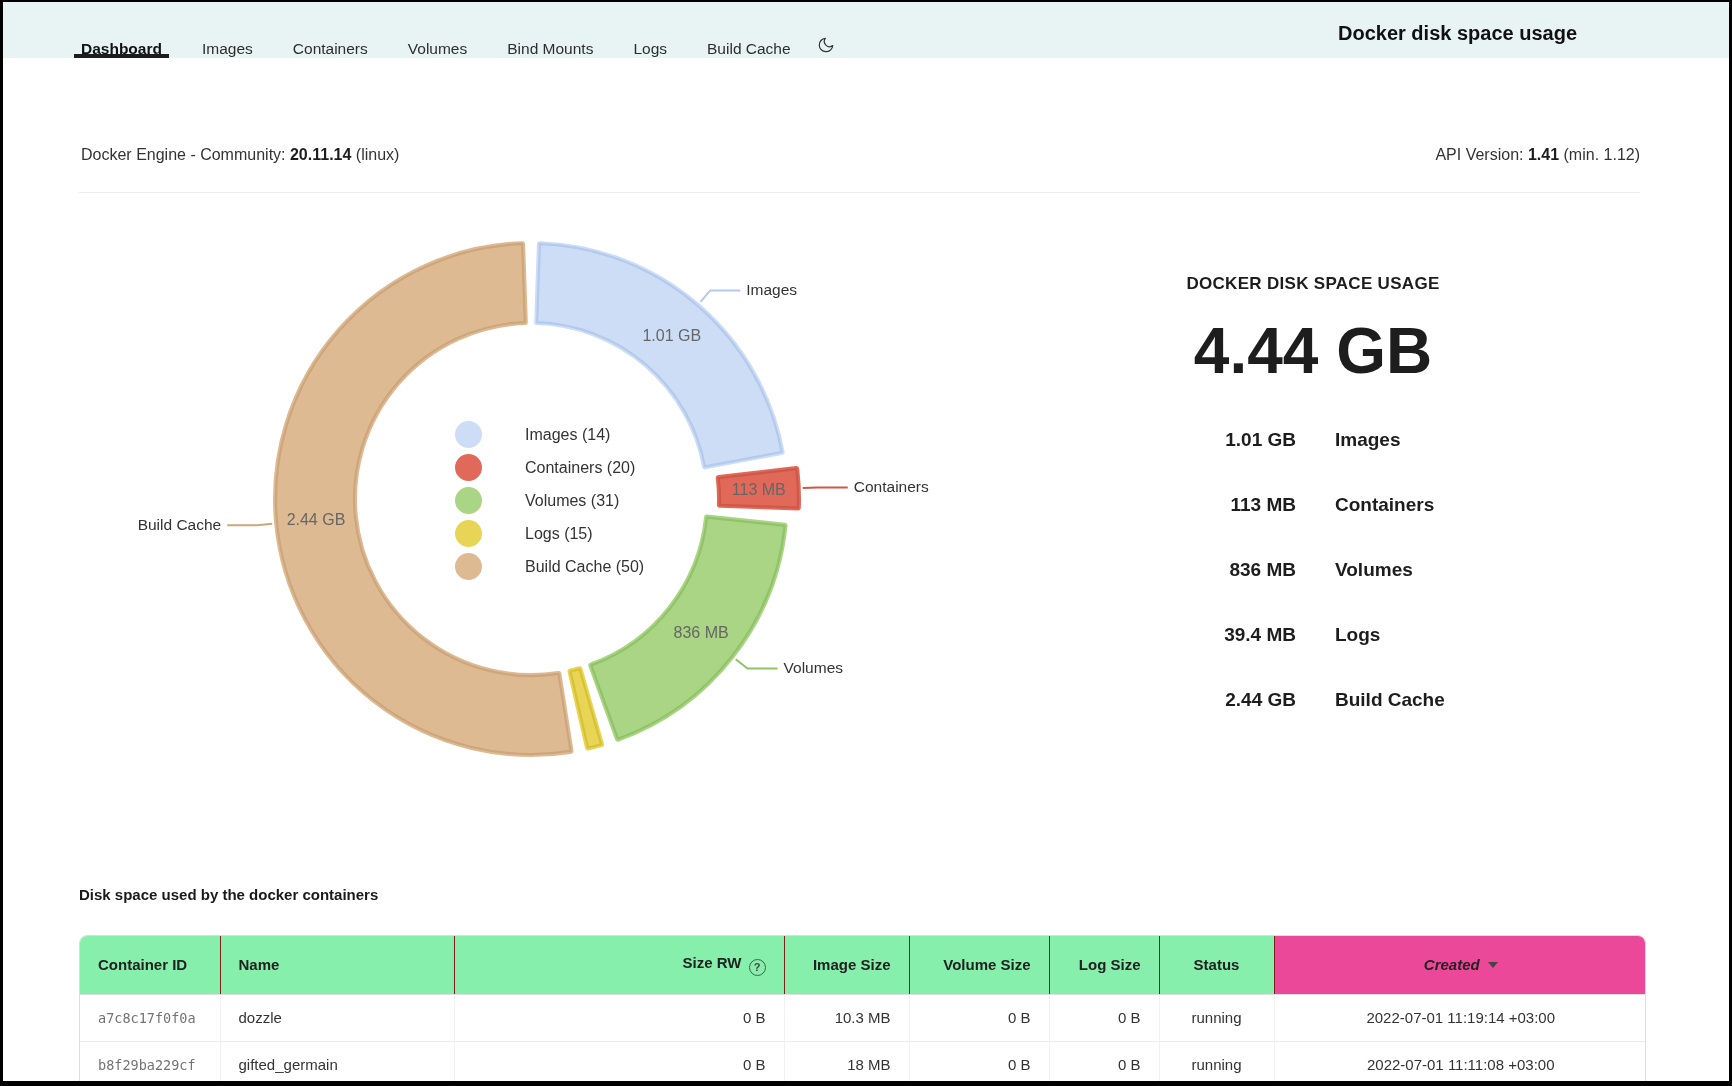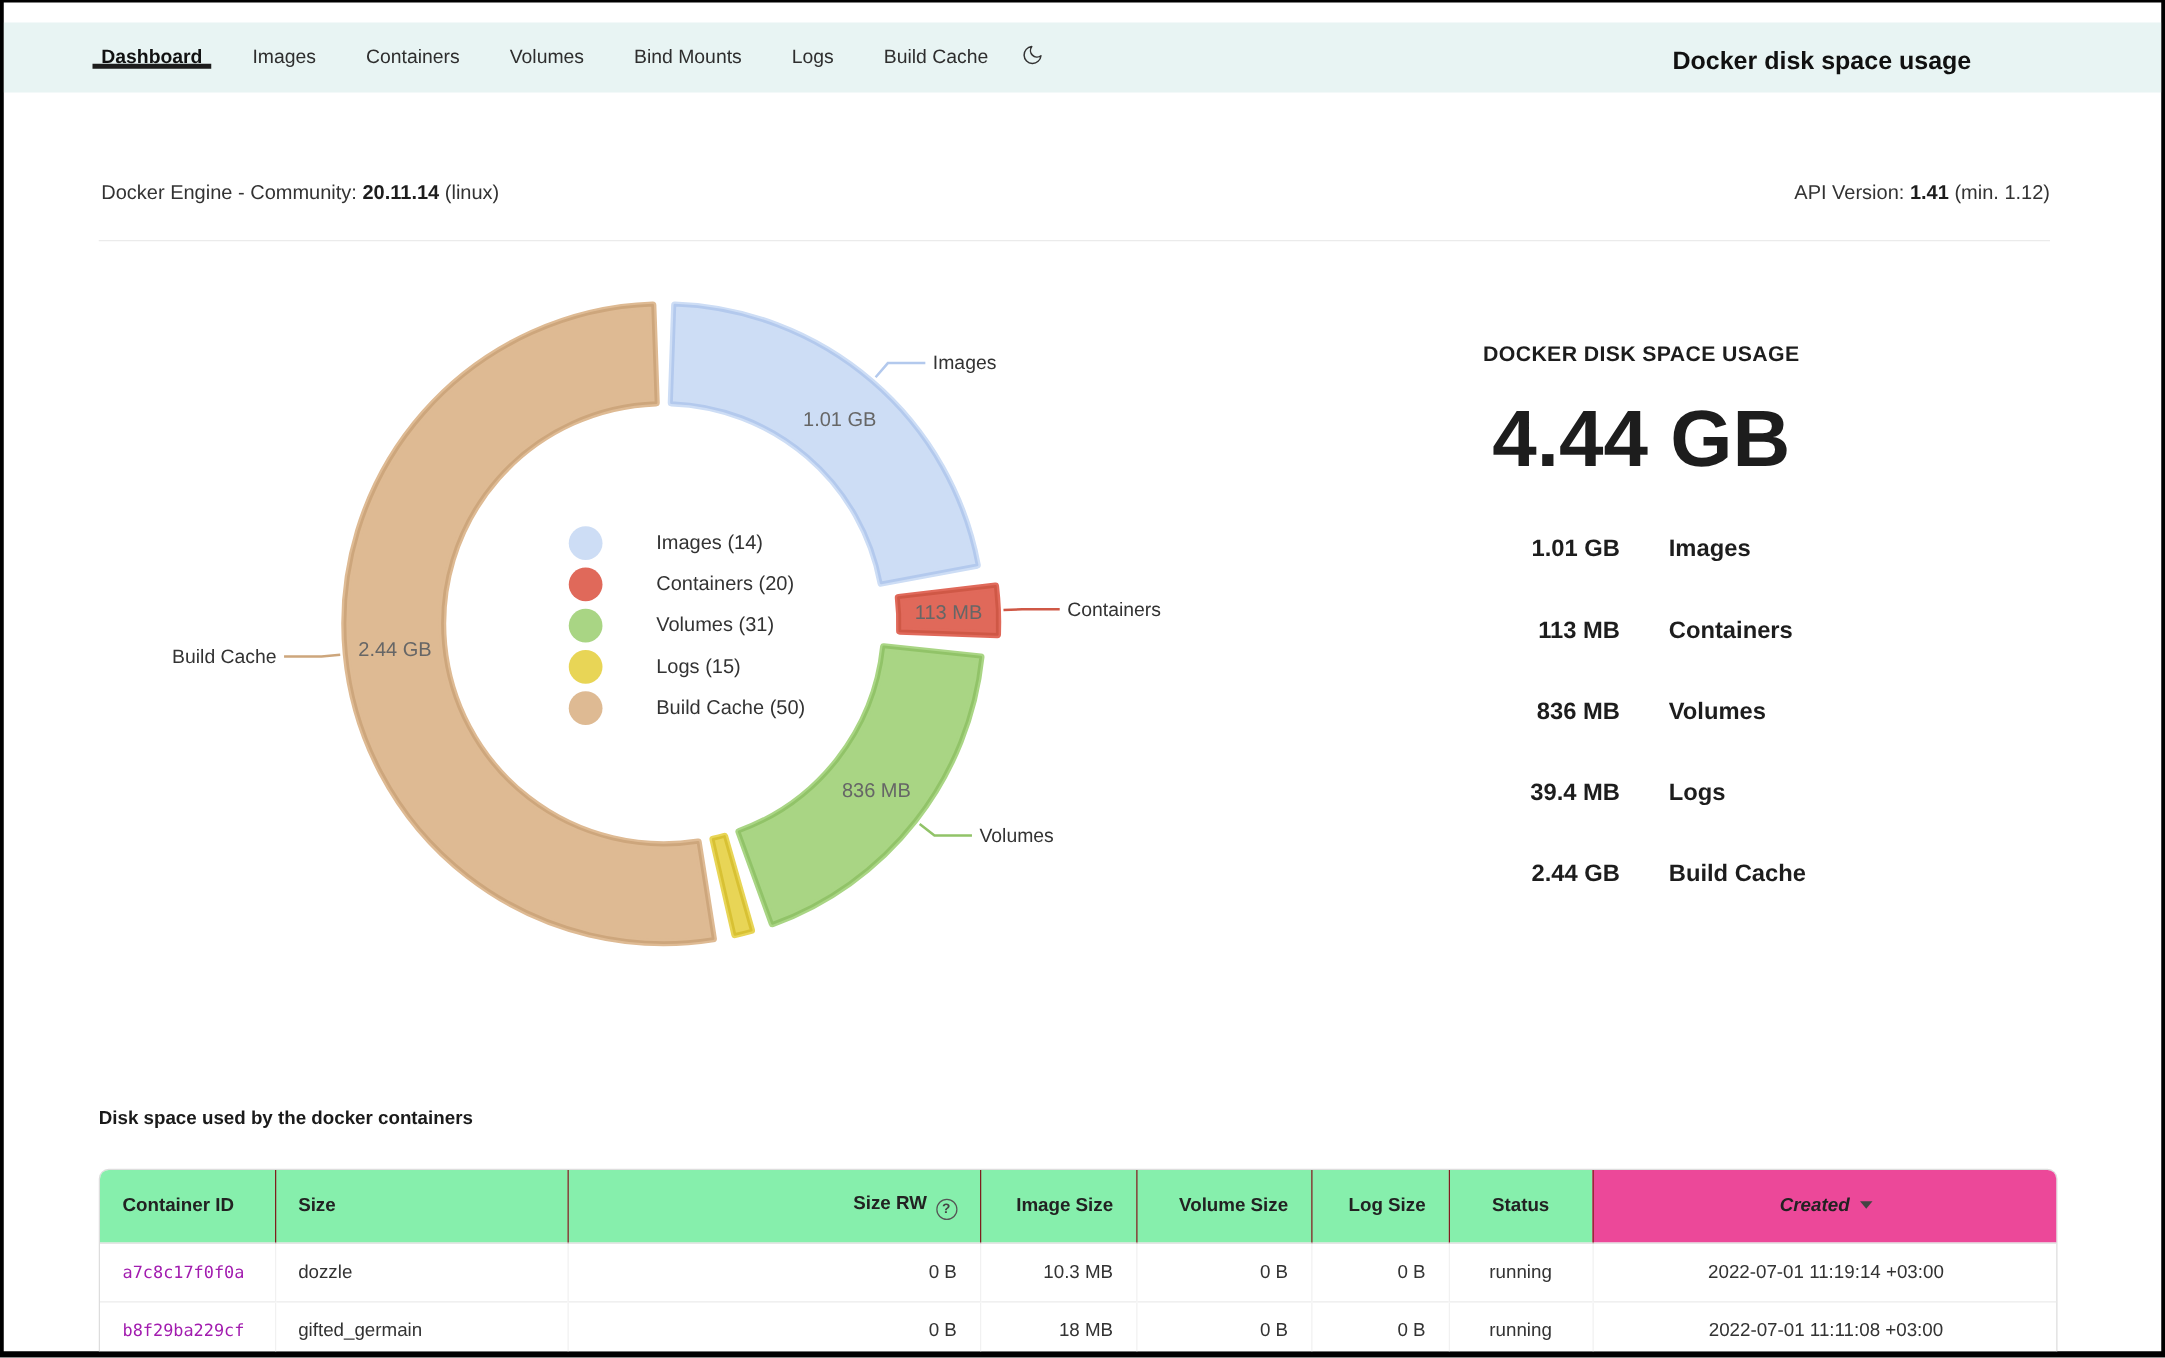--- a/index.html
+++ b/index.html
@@ -4,22 +4,22 @@
 <style>
   * { margin:0; padding:0; box-sizing:border-box; }
   html,body { background:#888; }
   #page {
     position:relative; width:1732px; height:1086px; background:#fff;
     border:solid #000; border-width:2px 3px 5px 3px; overflow:hidden;
     font-family:"Liberation Sans", sans-serif; color:#333;
   }
   
   #navbar {
-    position:absolute; left:0; top:16px; right:0; height:56px;
-    background:#e8f4f3; display:flex; align-items:center;
+    position:absolute; left:0; top:0; right:0; height:56px;
+    background:#e8f4f3; display:flex; align-items:flex-end;
   }
   #tabs { display:flex; align-items:stretch; margin-left:78px; column-gap:40px; }
   .tab {
     display:flex; align-items:center; position:relative;
     font-size:15.5px; color:#2e2e2e; cursor:pointer; white-space:nowrap;
   }
   .tab.active { font-weight:bold; color:#111; }
   .tab.active::after {
     content:""; position:absolute; left:-7px; right:-7px; bottom:0; height:4px; background:#1d1d1d;
   }
@@ -63,21 +63,21 @@
   }
   th:last-child { border-right:none; }
   th.sorted { background:#ec4899;font-style:italic; }
   td {
     height:47px; border-top:1px solid #ececec; border-right:1px solid #f1f1f1;
     padding:0 18px; white-space:nowrap; overflow:hidden;
   }
   tbody tr:first-child td { border-top:none; }
   td:last-child { border-right:none;margin-left:32px; }
   .a-left { text-align:left; } .a-right { text-align:right; } .a-center { text-align:center; }
-  .c-id { font-family:"DejaVu Sans Mono", monospace; font-size:13.5px; color:#a21caf; }
+  .c-id { font-family:"DejaVu Sans Mono", monospace; font-size:13.5px; color:#737373; }
   .q-circle {
     display:inline-flex; align-items:center; justify-content:center;
     width:17px; height:17px; border:1.4px solid #555; border-radius:50%;
     font-size:11px; font-weight:bold; color:#444; margin-left:7px; vertical-align:-3px;
   }
   .sort-arrow {
     display:inline-block; width:0; height:0; margin-left:8px; vertical-align:2px;
     border-left:5px solid transparent; border-right:5px solid transparent; border-top:6px solid #444;
   }
   svg text { font-family:"Liberation Sans", sans-serif; }
@@ -206,21 +206,21 @@
           <col style="width:330px">
           <col style="width:125px">
         <col style="width:140px">
           <col style="width:110px">
           <col style="width:115px">
           <col style="width:373px">
       </colgroup>
       <thead>
         <tr>
           <th class="a-left"><span>Container ID</span></th>
-          <th class="a-left"><span>Size</span></th>
+          <th class="a-left"><span>Name</span></th>
           <th class="a-right"><span>Size RW</span><span class="q-circle">?</span></th>
           <th class="a-right"><span>Image Size</span></th>
           <th class="a-right"><span>Volume Size</span></th>
           <th class="a-right"><span>Log Size</span></th>
           <th class="a-center"><span>Status</span></th>
           <th class="a-center sorted"><span>Created</span><span class="sort-arrow"></span></th>
         </tr>
       </thead>
       <tbody id="table-body">
           <tr>

